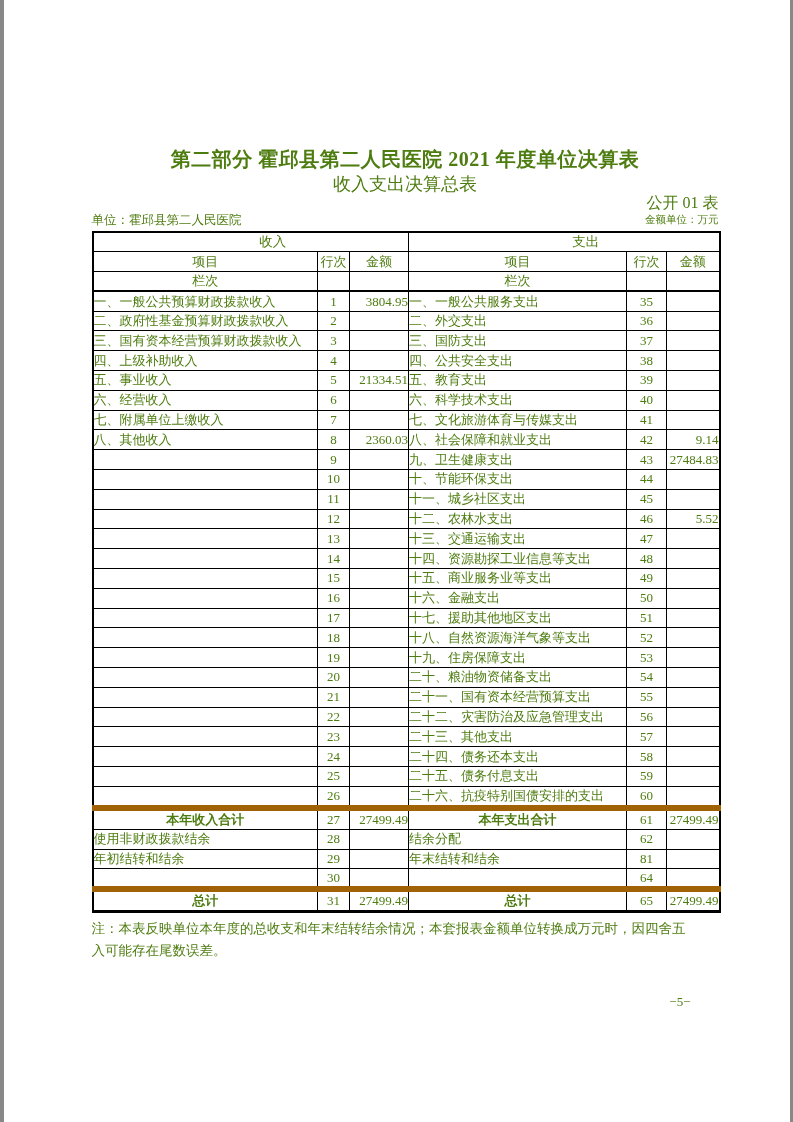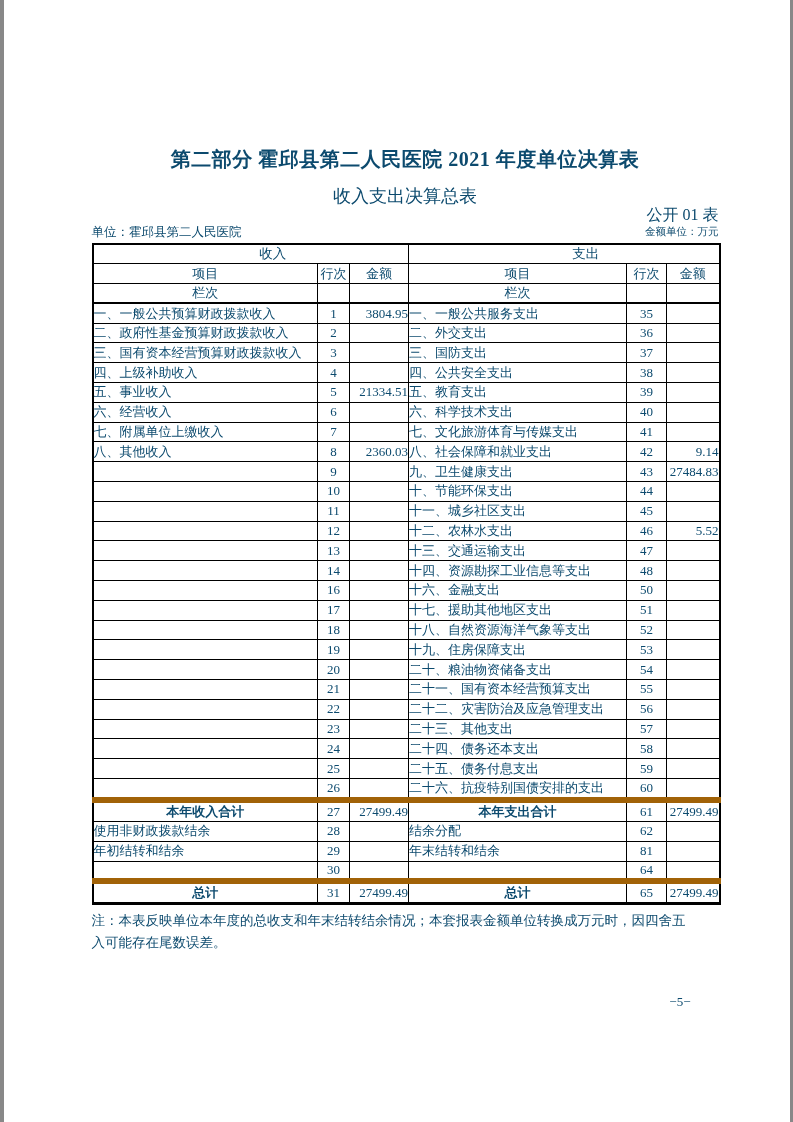--- a/index.html
+++ b/index.html
@@ -4,39 +4,38 @@
 <style>
   * { margin: 0; padding: 0; box-sizing: border-box; }
   html, body { background: #888; }
   .page {
     position: relative;
     width: 786px;
     height: 1122px;
     background: #ffffff;
     margin: 0 auto;
     font-family: "Liberation Serif", "DejaVu Serif", serif;
-    color: #0c4a6e;
+    color: #4d7c0f;
     overflow: hidden;
   }
   .content {
     position: absolute;
     left: 88px;
     top: 0;
     width: 627px;
   }
   .doc-title {
     margin-top: 146px;
     text-align: center;
     font-size: 20px;
     font-weight: bold;
     letter-spacing: 0.5px;
     line-height: 26px;
   }
   .doc-subtitle {
-    margin-top: 12px;
     text-align: center;
     font-size: 18px;
     font-weight: normal;
     line-height: 24px;
   }
   .meta-formcode {
     margin-top: 0;
     text-align: right;
     font-size: 16px;
     line-height: 14px;
@@ -244,20 +243,28 @@
           <tr>
             <td class="item"></td>
             <td class="rowno">14</td>
             <td class="amount"></td>
             <td class="item">十四、资源勘探工业信息等支出</td>
             <td class="rowno">48</td>
             <td class="amount"></td>
           </tr>
           <tr>
             <td class="item"></td>
+            <td class="rowno">15</td>
+            <td class="amount"></td>
+            <td class="item">十五、商业服务业等支出</td>
+            <td class="rowno">49</td>
+            <td class="amount"></td>
+          </tr>
+          <tr>
+            <td class="item"></td>
             <td class="rowno">16</td>
             <td class="amount"></td>
             <td class="item">十六、金融支出</td>
             <td class="rowno">50</td>
             <td class="amount"></td>
           </tr>
           <tr>
             <td class="item"></td>
             <td class="rowno">17</td>
             <td class="amount"></td>

